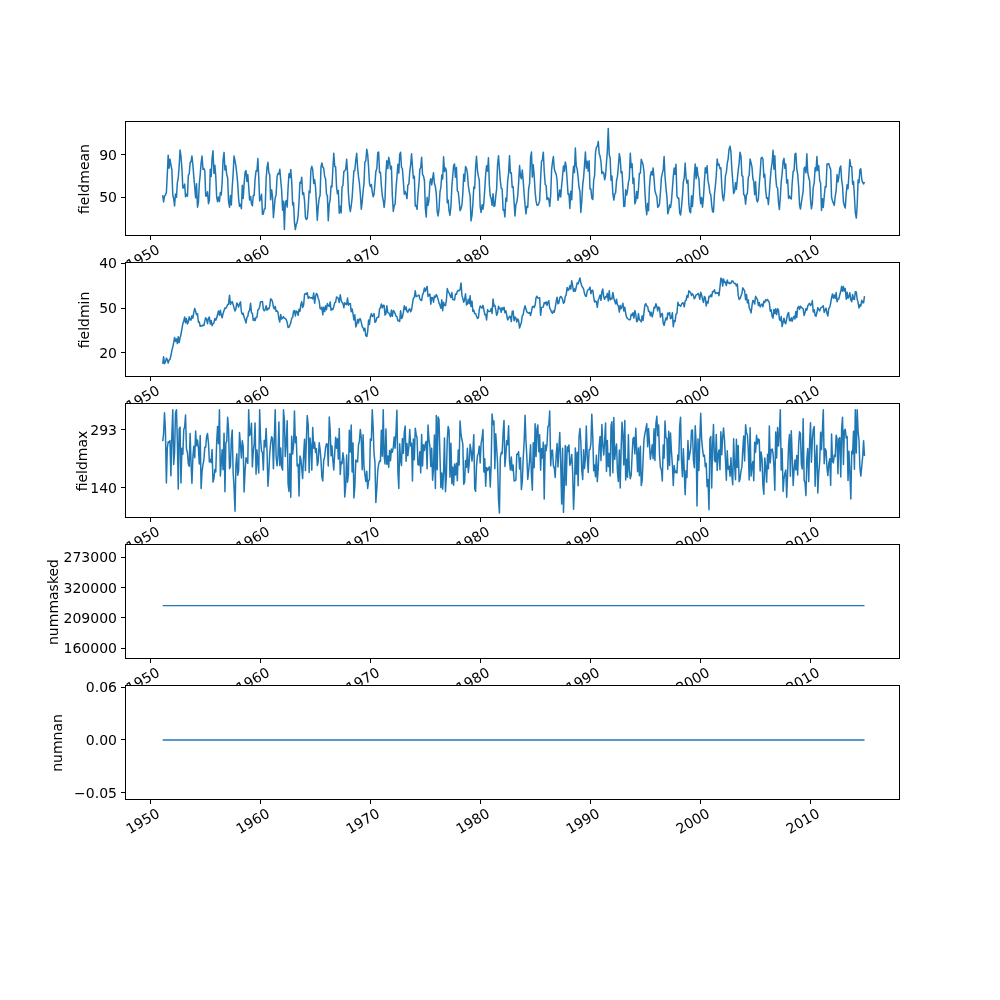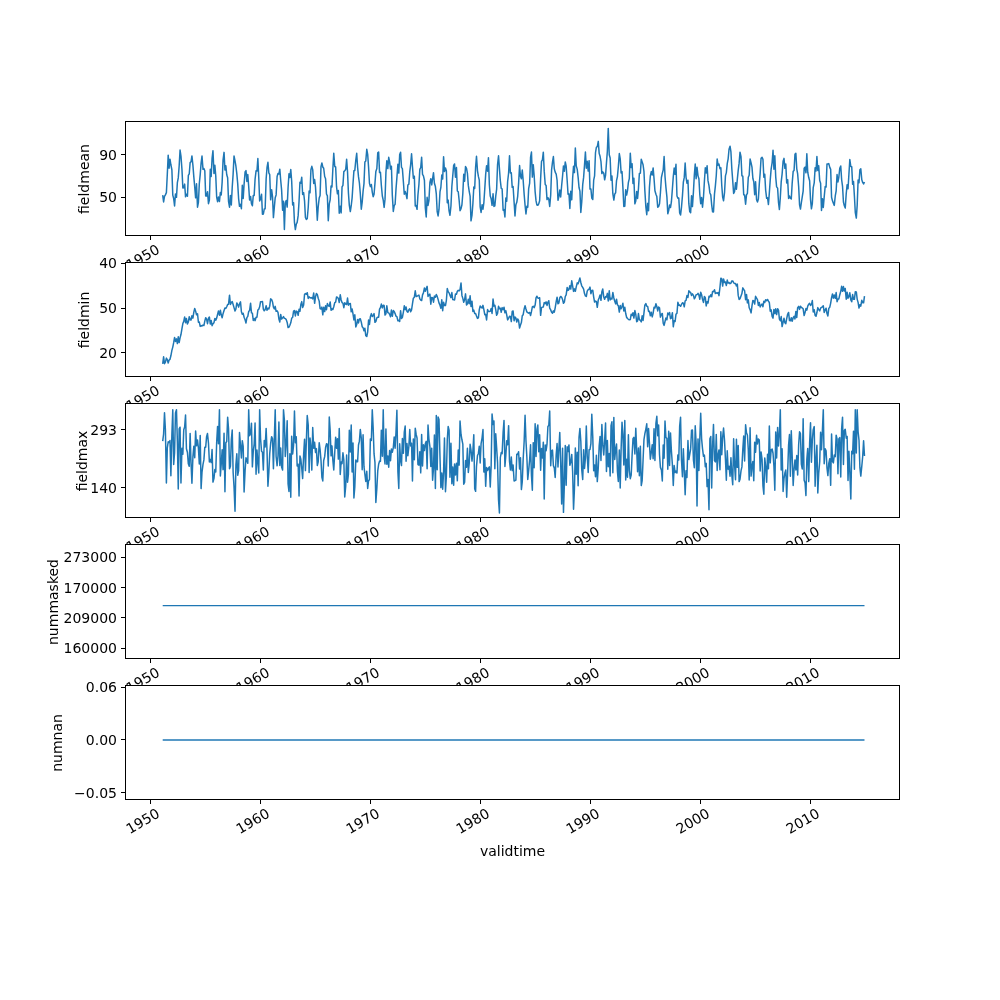--- a/index.html
+++ b/index.html
@@ -130,21 +130,21 @@
       <div class="xtick-label" style="right: 515.425px; top: 665px; z-index: 7;">1980</div>
       <div class="xtick-mark" style="left: 590.161px; top: 659px; width: 1px; height: 4px; z-index: 7;"></div>
       <div class="xtick-label" style="right: 405.339px; top: 665px; z-index: 7;">1990</div>
       <div class="xtick-mark" style="left: 700.246px; top: 659px; width: 1px; height: 4px; z-index: 7;"></div>
       <div class="xtick-label" style="right: 295.254px; top: 665px; z-index: 7;">2000</div>
       <div class="xtick-mark" style="left: 810.331px; top: 659px; width: 1px; height: 4px; z-index: 7;"></div>
       <div class="xtick-label" style="right: 185.169px; top: 665px; z-index: 7;">2010</div>
       <div class="ytick-mark" style="left: 121px; top: 556.816px; width: 4px; height: 1px; z-index: 30;"></div>
       <div class="ytick-label" style="right: 883px; top: 548.316px;">273000</div>
       <div class="ytick-mark" style="left: 121px; top: 587.079px; width: 4px; height: 1px; z-index: 30;"></div>
-      <div class="ytick-label" style="right: 883px; top: 578.579px;">170000</div>
+      <div class="ytick-label" style="right: 883px; top: 578.579px;">320000</div>
       <div class="ytick-mark" style="left: 121px; top: 617.342px; width: 4px; height: 1px; z-index: 30;"></div>
       <div class="ytick-label" style="right: 883px; top: 608.842px;">209000</div>
       <div class="ytick-mark" style="left: 121px; top: 647.605px; width: 4px; height: 1px; z-index: 30;"></div>
       <div class="ytick-label" style="right: 883px; top: 639.105px;">160000</div>
       <div class="axes-box" style="left: 125px; top: 544px; width: 775px; height: 115px; z-index: 8;">
         <svg viewBox="0 0 775 115" preserveAspectRatio="none">
           <polyline points="36.8,61.7 740.4,61.7" fill="none" stroke="#1f77b4" stroke-width="1.5" stroke-linejoin="round"></polyline>
         </svg>
       </div>
     </div>
@@ -170,14 +170,13 @@
       <div class="ytick-label" style="right: 883px; top: 730.959px;">0.00</div>
       <div class="ytick-mark" style="left: 121px; top: 792.405px; width: 4px; height: 1px; z-index: 30;"></div>
       <div class="ytick-label" style="right: 883px; top: 783.905px;">−0.05</div>
       <div class="axes-box" style="left: 125px; top: 685px; width: 775px; height: 115px; z-index: 10;">
         <svg viewBox="0 0 775 115" preserveAspectRatio="none">
           <polyline points="36.8,55.0 740.4,55.0" fill="none" stroke="#1f77b4" stroke-width="1.5" stroke-linejoin="round"></polyline>
         </svg>
       </div>
     </div>
 
-  <div class="xlabel">validtime</div>
 </div>
 
 </body></html>

